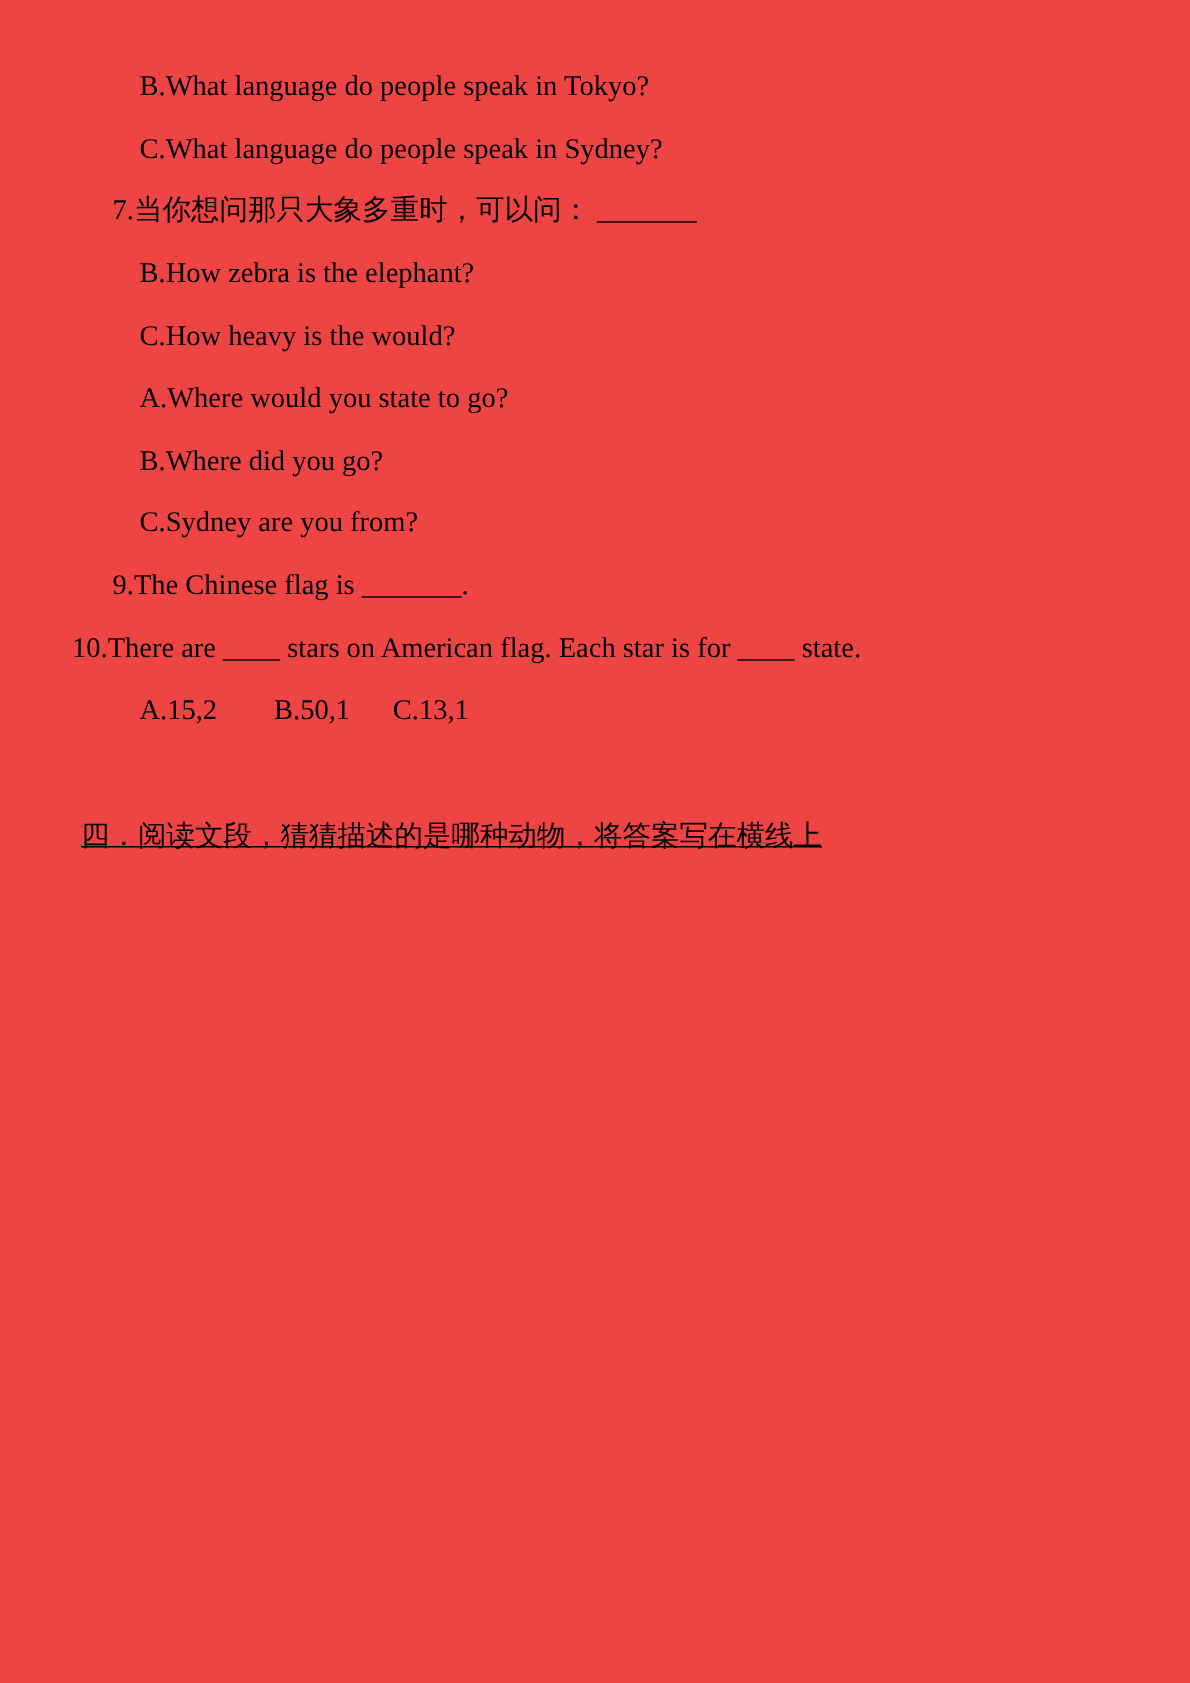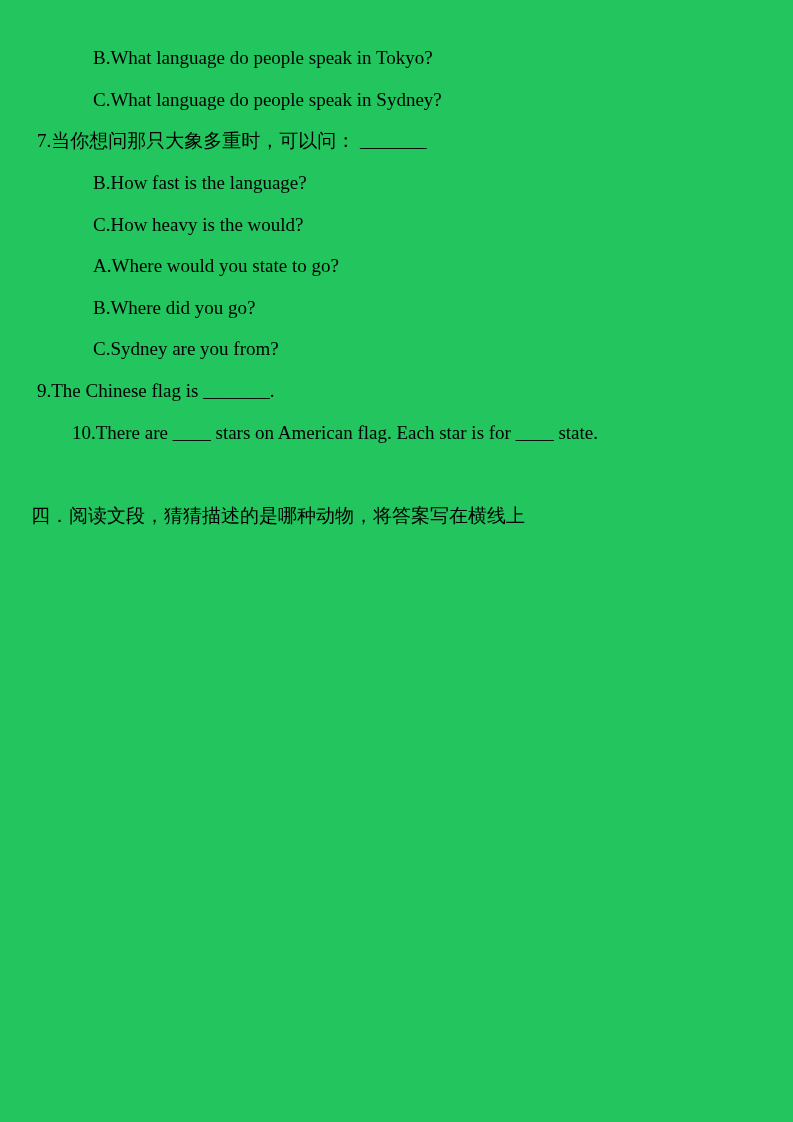--- a/index.html
+++ b/index.html
@@ -6,54 +6,55 @@
     margin: 0;
     padding: 0;
     background: #ffffff;
   }
   .page {
     position: relative;
     width: 793px;
     height: 1122px;
     box-sizing: border-box;
     padding-top: 37px;
-    background: #22c55e;
+    background: #ef4444;
     color: #000000;
     font-family: "Liberation Serif", "DejaVu Serif", serif;
     font-size: 19px;
     overflow: hidden;
   }
   .line {
     height: 41.65px;
     line-height: 41.65px;
     white-space: pre;  
   }
   .indent-opt { padding-left: 93px; }  
-  .indent-q   { padding-left: 37px; }  
-  .indent-q10 { padding-left: 72px; }  
-  .indent-sec { padding-left: 31px; }  
+  .indent-q   { padding-left: 75px; }  
+  .indent-q10 { padding-left: 48px; }  
+  .indent-sec { padding-left: 54px; text-decoration: underline; }  
   .spacer { height: 41.65px; }
 </style>
 </head>
 <body>
 
 <div class="page">
 
   <div class="line indent-opt">B.What language do people speak in Tokyo?</div>
   <div class="line indent-opt">C.What language do people speak in Sydney?</div>
 
   <div class="line indent-q">7.当你想问那只大象多重时，可以问： _______</div>
-  <div class="line indent-opt">B.How fast is the language?</div>
+  <div class="line indent-opt">B.How zebra is the elephant?</div>
   <div class="line indent-opt">C.How heavy is the would?</div>
 
   <div class="line indent-opt">A.Where would you state to go?</div>
   <div class="line indent-opt">B.Where did you go?</div>
   <div class="line indent-opt">C.Sydney are you from?</div>
 
   <div class="line indent-q">9.The Chinese flag is _______.</div>
 
   <div class="line indent-q10">10.There are ____ stars on American flag. Each star is for ____ state.</div>
+  <div class="line indent-opt">A.15,2        B.50,1      C.13,1</div>
 
   <div class="spacer"></div>
 
   <div class="line indent-sec">四．阅读文段，猜猜描述的是哪种动物，将答案写在横线上</div>
 
 </div>
 
 </body></html>

